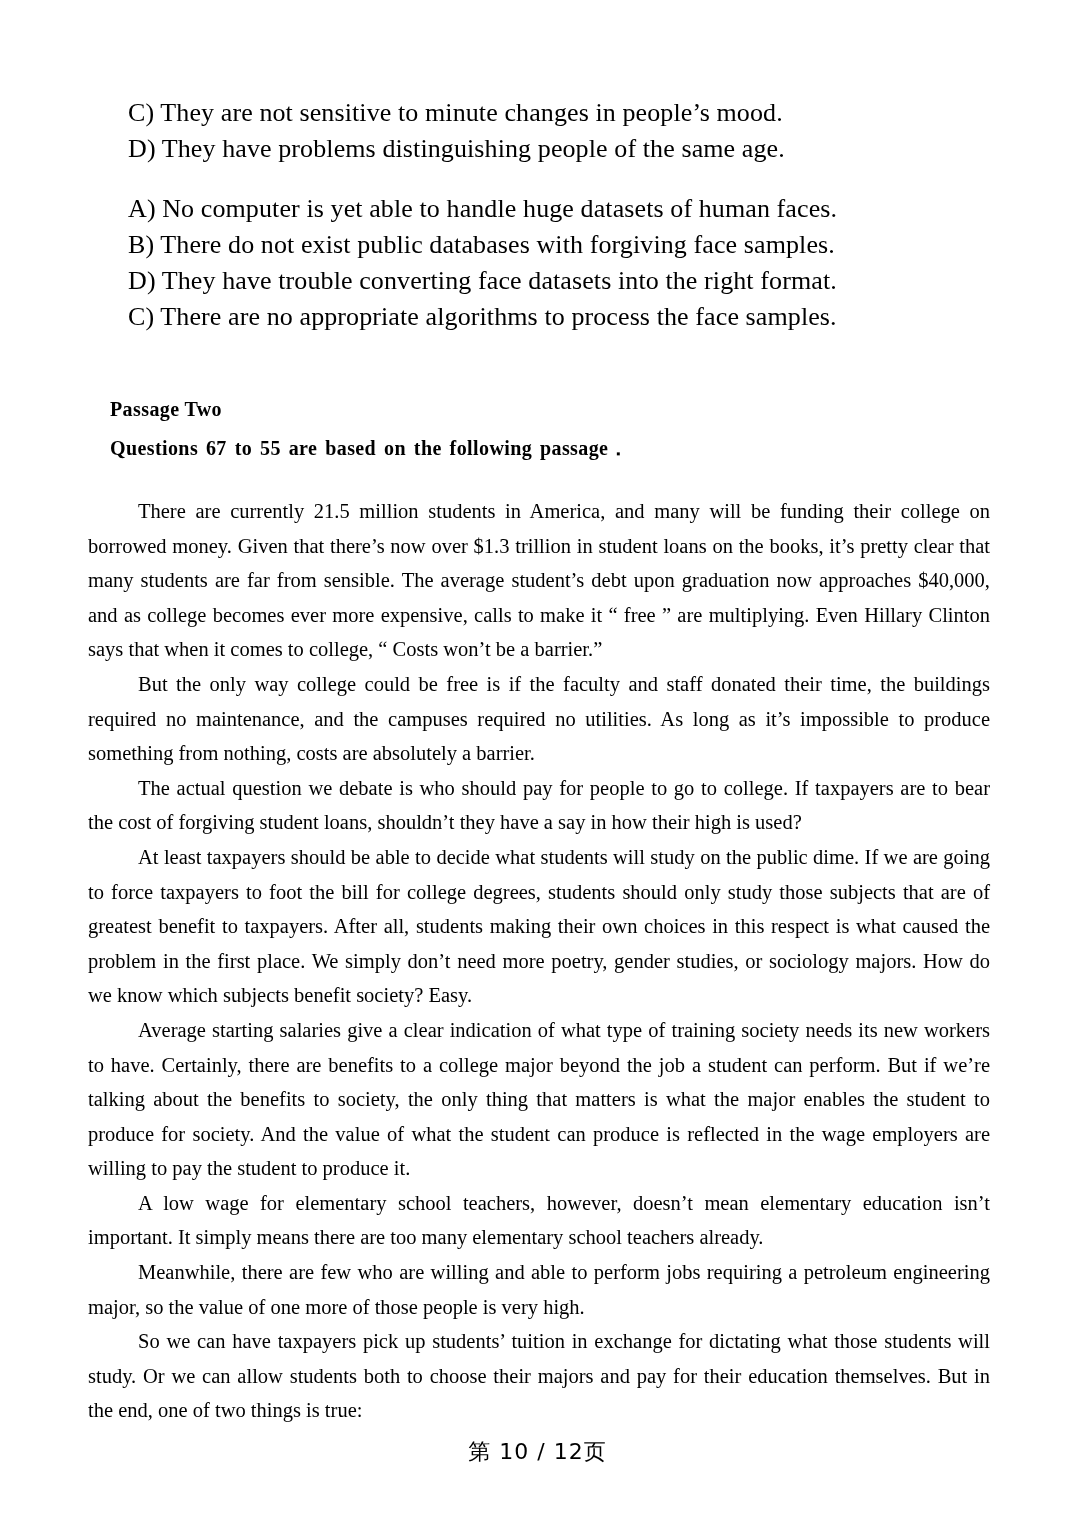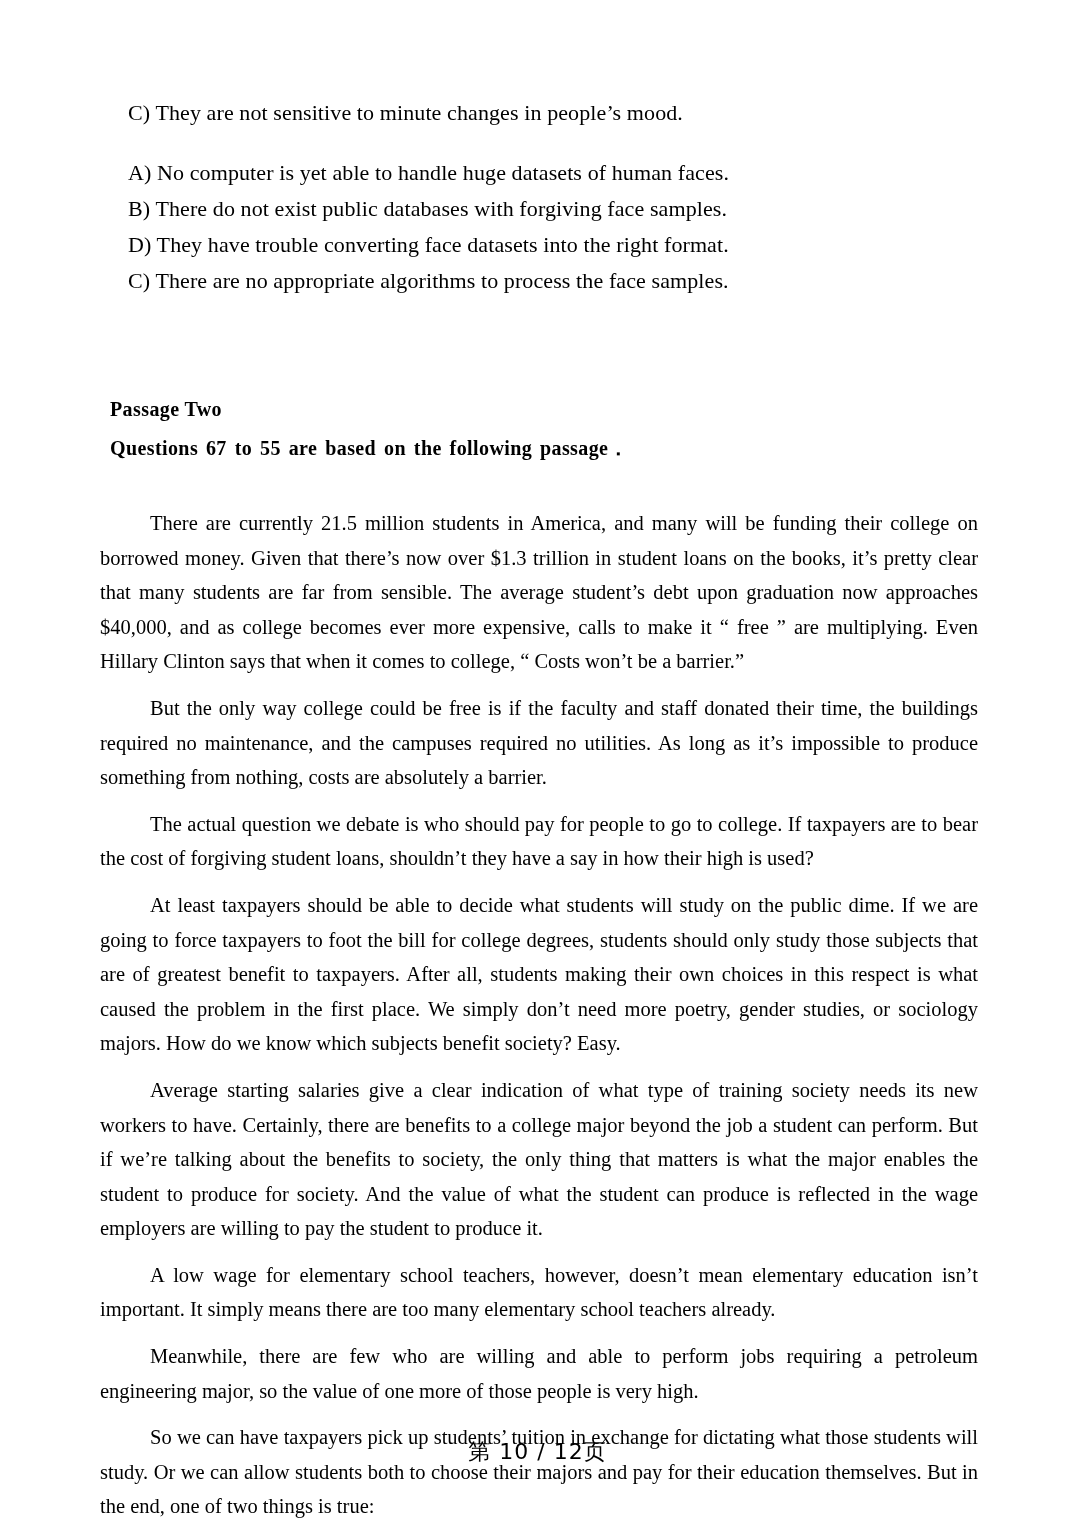--- a/index.html
+++ b/index.html
@@ -27,21 +27,21 @@
 
   
   .qblock {
     position: absolute;
     left: 88px;
     top: 95px;
     width: 902px;
   }
 
   .option {
-    font-size: 22px;
+    font-size: 26px;
     line-height: 36px;
     padding-left: 40px;
     white-space: nowrap;
     letter-spacing: 0.1px;
   }
 
   .question {
     font-size: 20.5px;
     line-height: 36px;
     padding-left: 2px;
@@ -74,21 +74,21 @@
     top: 494px;
     width: 902px;
   }
 
   .para {
     font-size: 20.5px;
     line-height: 34.6px;
     text-align: justify;
     text-justify: inter-word;
     text-indent: 50px;
-    margin: 12px;
+    margin: 0;
     hyphens: none;
   }
 
   
   .footer {
     position: absolute;
     left: 0;
     top: 1437px;
     width: 1075px;
     text-align: center;
@@ -97,20 +97,21 @@
     letter-spacing: 1px;
   }
 </style>
 </head>
 <body>
 
 <div class="page">
 
   <div class="qblock">
     <div class="option">C) They are not sensitive to minute changes in people’s mood.</div>
+    <div class="option">D) They have problems distinguishing people of the same age.</div>
 
     <div class="q-gap"></div>
 
     <div class="option">A) No computer is yet able to handle huge datasets of human faces.</div>
     <div class="option">B) There do not exist public databases with forgiving face samples.</div>
     <div class="option">D) They have trouble converting face datasets into the right format.</div>
     <div class="option">C) There are no appropriate algorithms to process the face samples.</div>
   </div>
 
   <div class="passage-head" id="passage-label">Passage Two</div>

